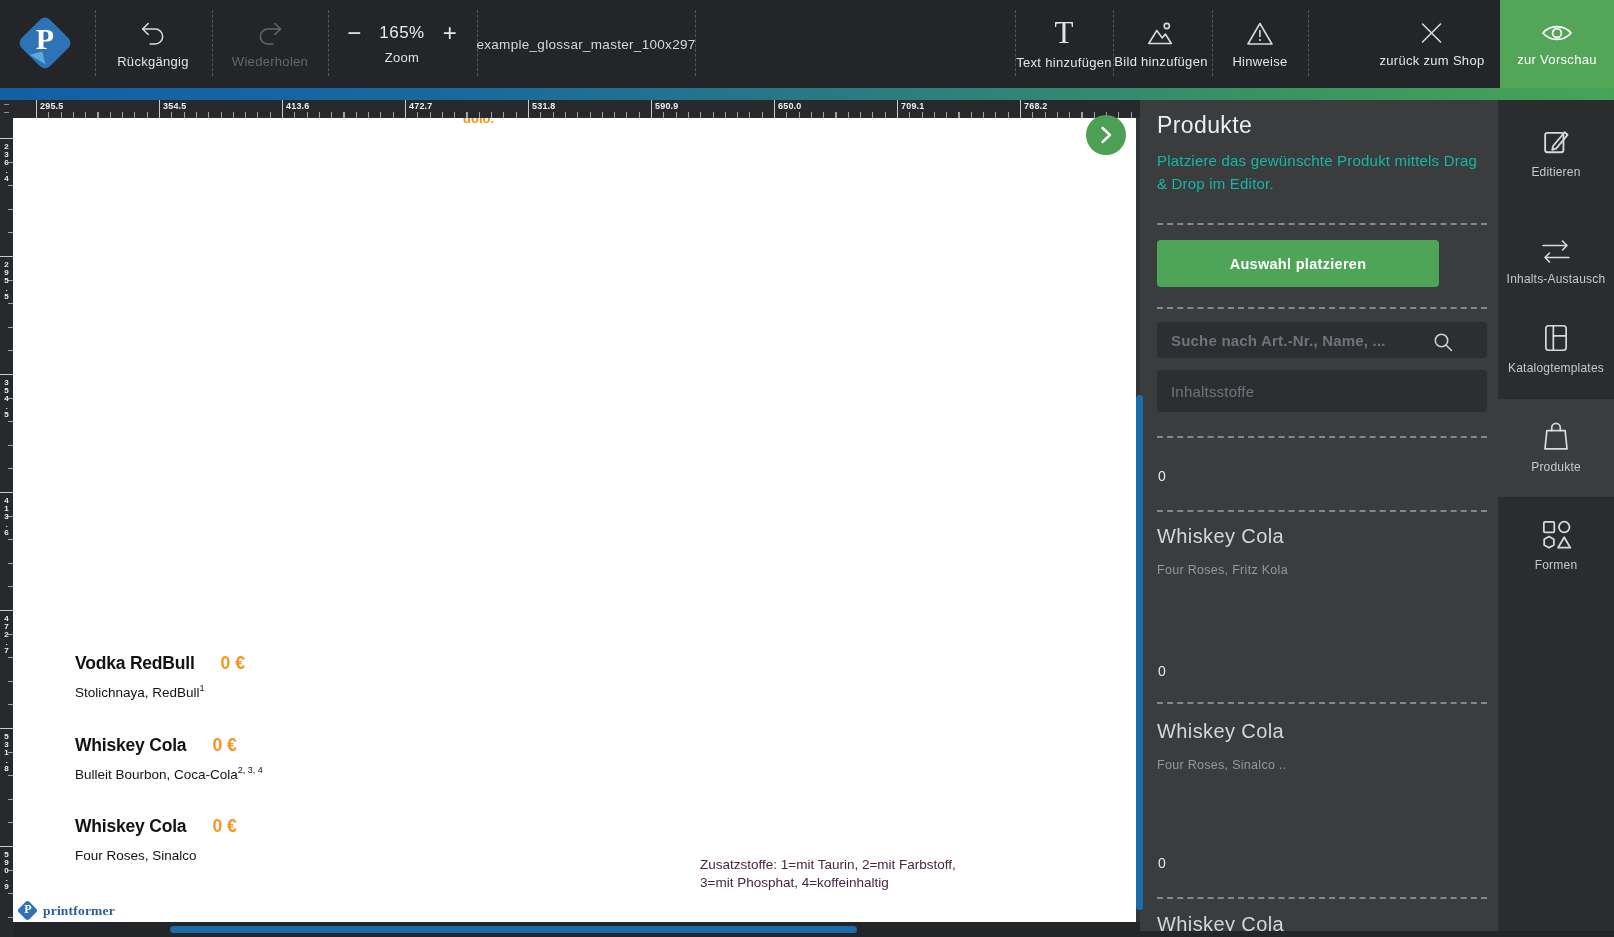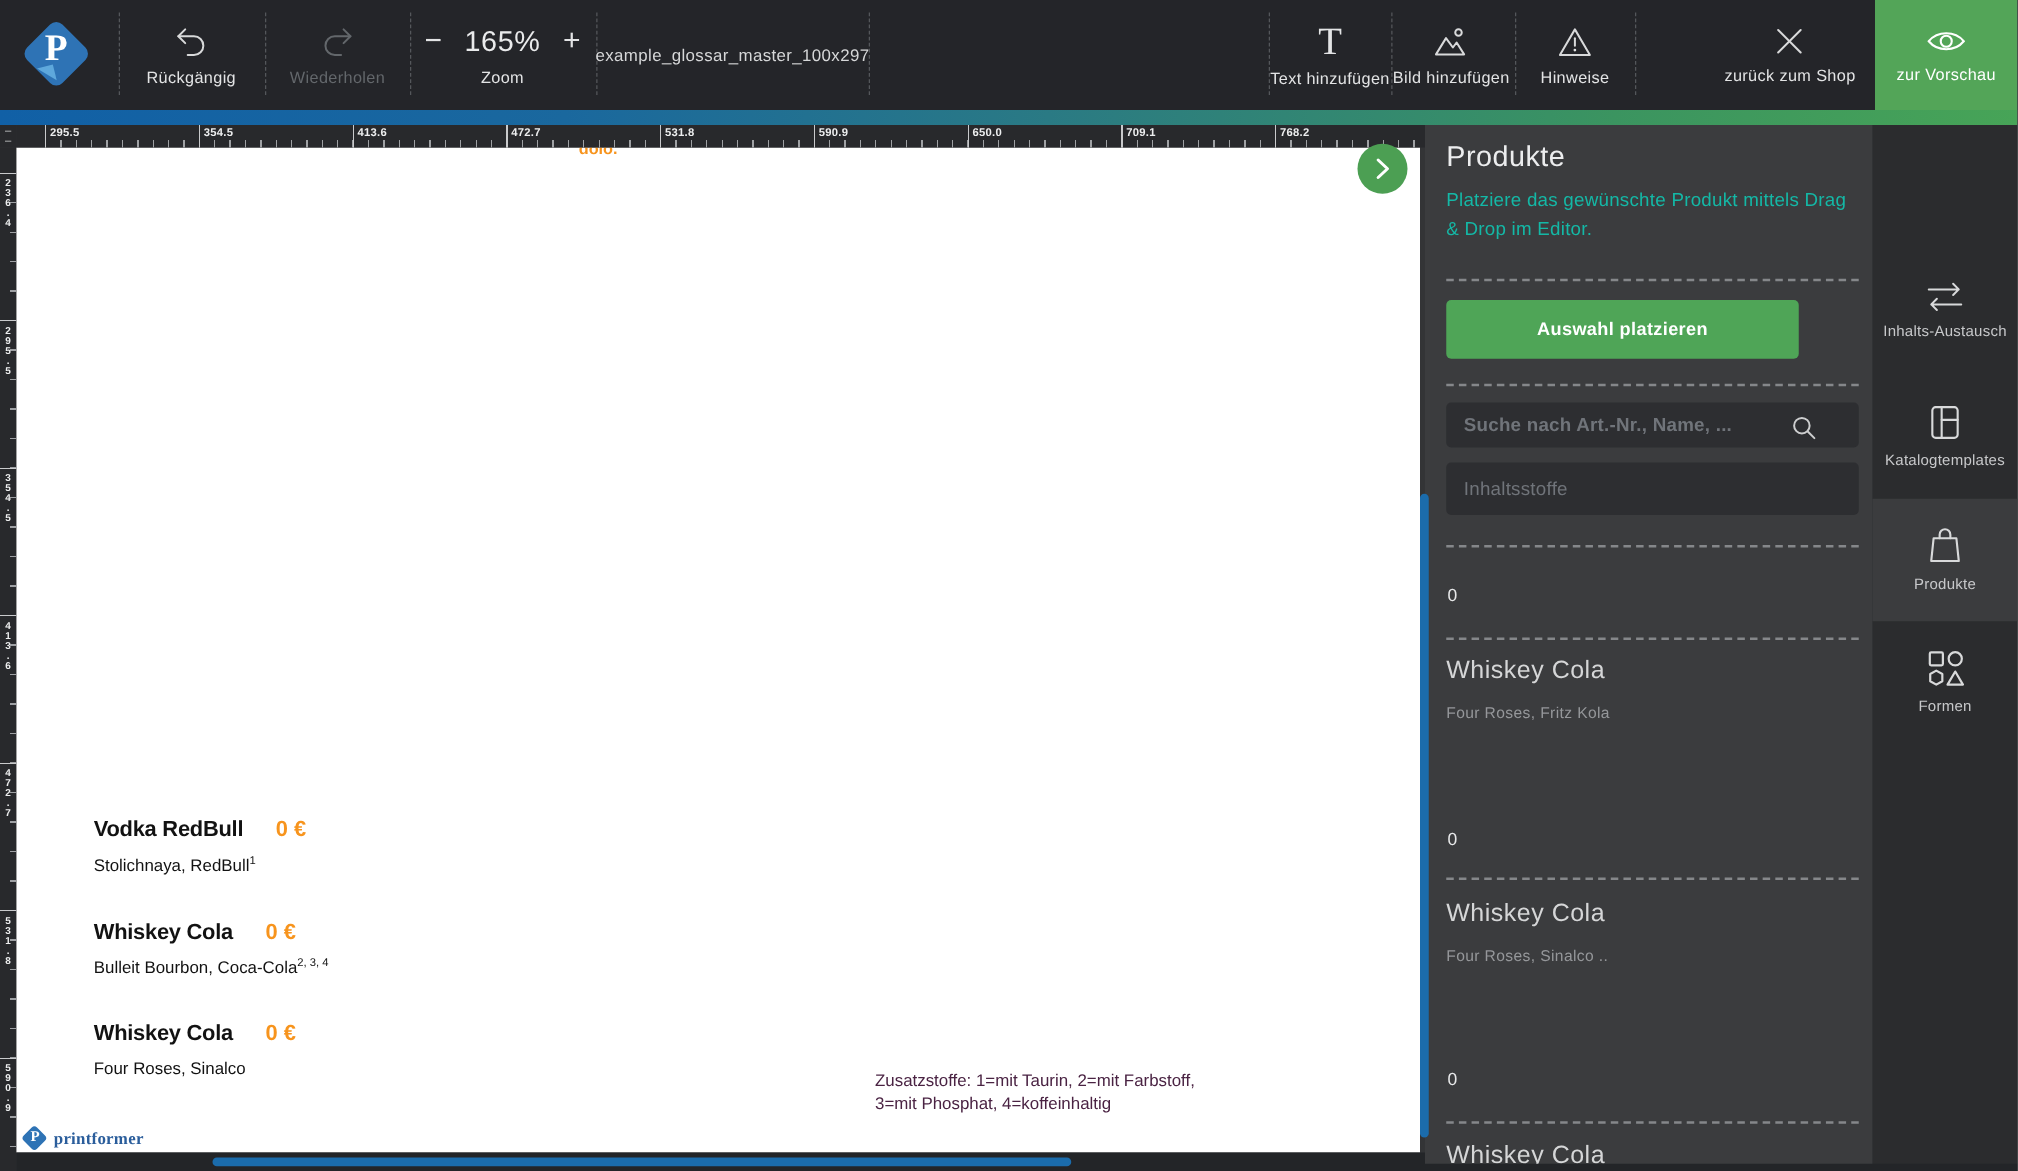--- a/index.html
+++ b/index.html
@@ -19,21 +19,21 @@
   .tb-item.disabled .stroke{stroke:#63676B}
   .logo-box{position:absolute;left:17px;top:15px;width:56px;height:56px}
   .logo-diamond{position:absolute;left:8px;top:8px;width:40px;height:40px;background:#2E73B5;
                 border-radius:7px;transform:rotate(45deg)}
   .logo-tail{position:absolute;left:14px;top:38px;width:0;height:0;border-left:13px solid transparent;
              border-top:13px solid #5EA8DC;transform:rotate(-14deg)}
   .logo-p{position:absolute;left:0;top:7px;width:56px;text-align:center;color:#fff;
           font-size:30px;font-weight:bold;font-family:"Liberation Serif",serif}
   .zoom-row{display:flex;align-items:center;gap:18px}
   .zoom-sign{font-size:24px;color:#E3E4E5;line-height:20px;cursor:pointer}
-  .zoom-val{font-size:23px;color:#E9EAEB;letter-spacing:.5px}
+  .zoom-val{font-size:17px;color:#E9EAEB;letter-spacing:.5px}
   .ticon{font-family:"Liberation Serif",serif;font-size:31px;line-height:30px;color:#E3E4E5}
   .tb-preview{position:absolute;left:1500px;top:0;width:114px;height:88px;background:#53A558;
               display:flex;flex-direction:column;align-items:center;justify-content:center;gap:8px;cursor:pointer}
 
   
   .grad{position:absolute;left:0;top:88px;width:1614px;height:12px;z-index:9;
         background:linear-gradient(90deg,#1160A6 0%,#1A689E 28%,#2A7A84 52%,#3B9460 80%,#47A457 100%)}
 
   
   .hruler{position:absolute;left:13px;top:100px;width:1127px;height:18px;background:#28292C;z-index:6;
@@ -330,22 +330,33 @@
     <div class="sb-psub" style="top:658px">Four Roses, Sinalco ..</div>
 
     <div class="sb-count" style="top:755px">0</div>
     <div class="sb-div" style="top:797px"></div>
     <div class="sb-ptitle" style="top:813px">Whiskey Cola</div>
   </div>
 
   <div class="navcol">
     <div class="nav-active"></div>
 
-
-    <div class="nav-item" style="top:124px">
+    <div class="nav-item" style="top:26px">
+      <span>
+        <svg width="32" height="32" viewBox="0 0 28 28">
+            <g class="stroke" stroke-width="1.5">
+          <rect x="4.5" y="6" width="16" height="17" rx="2"></rect>
+          <path d="M11.5 17.5 L21.5 5.5 l2.6 2.2 L14.3 19.6 l-3.6 1.2 z"></path>
+            </g>
+          </svg>
+      </span>
+      <span class="nav-label">Editieren</span>
+    </div>
+
+    <div class="nav-item" style="top:138px">
       <span>
         <svg width="40" height="27" viewBox="0 0 40 27">
             <g class="stroke" stroke-width="1.6">
           <path d="M7 7.5 H31 M26.5 3 L31 7.5 L26.5 12"></path>
           <path d="M33 19.5 H9 M13.5 15 L9 19.5 L13.5 24"></path>
             </g>
           </svg>
       </span>
       <span class="nav-label">Inhalts-Austausch</span>
     </div>

